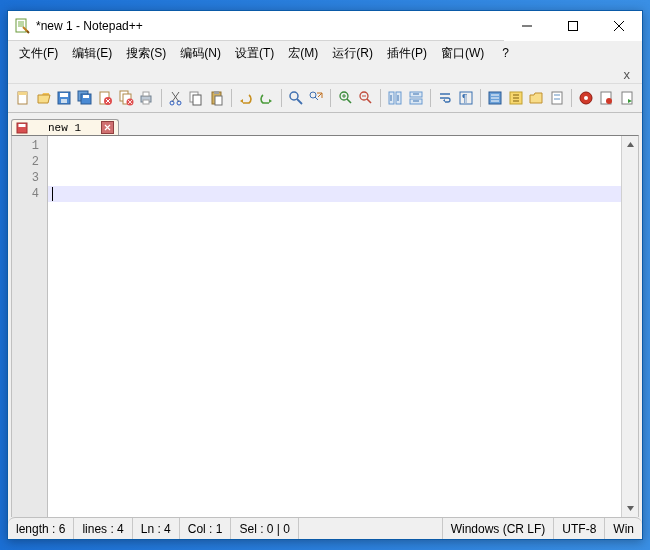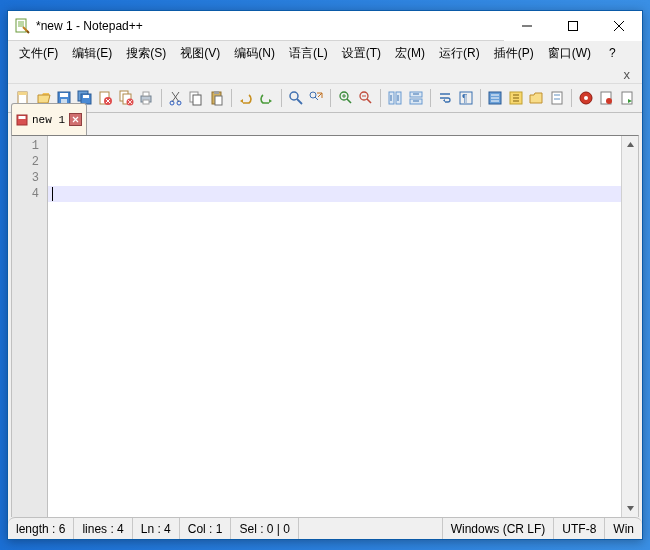--- a/index.html
+++ b/index.html
@@ -13,21 +13,21 @@
   .win-btn { width: 46px; height: 30px; display: flex; align-items: center; justify-content: center; background: #fff; cursor: default; }
   .win-btn svg { width: 10px; height: 10px; }
   .menubar { height: 22px; background: #f0f0f0; display: flex; align-items: center; padding: 12px 4px; gap: 0; font-size: 12px; }
   .menu-item { padding: 2px 7px; cursor: default; }
   .menu-help { margin-left: 4px; }
   .overflow-row { height: 18px; display: flex; justify-content: flex-end; align-items: center; padding-right: 12px; background: #f0f0f0; font-size: 13px; color: #555; }
   .toolbar { height: 30px; background: #f0f0f0; border-top: 1px solid #dcdcdc; border-bottom: 1px solid #c0c0c0; display: flex; align-items: center; padding: 0 6px; gap: 2px; }
   .tb-btn { width: 22px; height: 22px; display: flex; align-items: center; justify-content: center; border: 1px solid transparent; border-radius: 2px; cursor: default; }
   .tb-sep { width: 1px; height: 18px; background: #c0c0c0; margin: 0 3px; }
   .tabbar { height: 22px; background: #f0f0f0; display: flex; align-items: flex-end; padding-left: 3px; gap:0; }
-  .tab { height: 32px; background: #fcf6e8; border: 1px solid #a0a0a0; border-bottom: none; border-radius: 3px 3px 0 0; display: flex; align-items: center; padding: 0 4px 0 4px; font-size: 11px; font-family: "Courier New", monospace; gap: 4px; }
+  .tab { height: 16px; background: #fcf6e8; border: 1px solid #a0a0a0; border-bottom: none; border-radius: 3px 3px 0 0; display: flex; align-items: center; padding: 0 4px 0 4px; font-size: 11px; font-family: "Courier New", monospace; gap: 20px; }
   .tab-icon { width: 12px; height: 12px; }
   .tab-close { width: 13px; height: 13px; display:flex; align-items:center; justify-content:center; background:#d07070; border:1px solid #904040; }
   .editor-area { flex: 1; display: flex; border-top: 1px solid #808080; background: #fff; overflow: hidden; position: relative; border-left:1px solid #c0c0c0; border-right:1px solid #c0c0c0; margin:0 3px;}
   .gutter { width: 36px; background: #e8e8e8; border-right: 1px solid #c0c0c0; padding-top: 2px; }
   .gutter div { height: 16px; line-height: 16px; text-align: right; padding-right: 8px; color: #808080; font-family: "Courier New", monospace; font-size: 12px; }
   .text-panel { flex: 1; position: relative; padding-top: 2px; font-family: "Courier New", monospace; font-size: 12px; }
   .line { height: 16px; line-height: 16px; padding-left: 4px; }
   .current-line { background: #e8e8ff; }
   .cursor { display: inline-block; width: 1px; height: 14px; background: #000; vertical-align: middle; }
   .vscroll { position:absolute; right:0; top:0; bottom:0; width:17px; background:#f0f0f0; border-left:1px solid #d0d0d0; display:flex; flex-direction:column;}
@@ -70,23 +70,21 @@
             <line x1="10" y1="0" x2="0" y2="10" stroke="#000"></line>
           </svg>
         </div>
     </div>
   </div>
 
   <div class="menubar">
       <span class="menu-item">文件(F)</span>
       <span class="menu-item">编辑(E)</span>
       <span class="menu-item">搜索(S)</span>
-      <span class="menu-item">视图(V)</span>
       <span class="menu-item">编码(N)</span>
-      <span class="menu-item">语言(L)</span>
       <span class="menu-item">设置(T)</span>
       <span class="menu-item">宏(M)</span>
       <span class="menu-item">运行(R)</span>
       <span class="menu-item">插件(P)</span>
       <span class="menu-item">窗口(W)</span>
       <span class="menu-item menu-help">?</span>
     </div>
 
   <div class="overflow-row">
     <span>x</span>

